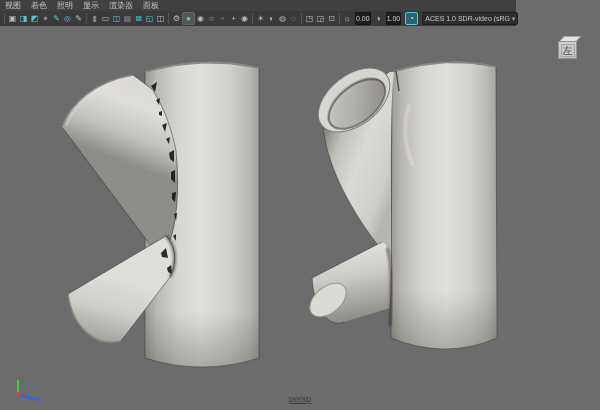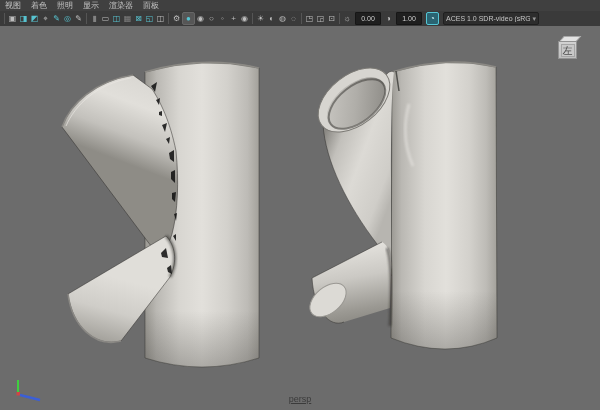--- a/index.html
+++ b/index.html
@@ -1,18 +1,18 @@
 <!DOCTYPE html>
 <html><head>
 <meta charset="utf-8">
 <style>
   html,body{margin:0;padding:0;width:600px;height:410px;overflow:hidden;
     font-family:"Liberation Sans","DejaVu Sans",sans-serif;background:#6c6c6c;}
   
-  .topbar{position:absolute;left:0;top:0;width:600px;height:26px;background:#3d3d3d;
+  .topbar{position:absolute;left:0;top:0;width:516px;height:26px;background:#3d3d3d;
     border-bottom:1px solid #2a2a2a;box-sizing:border-box;}
   .menu-row{height:11px;display:flex;align-items:center;background:#404040;}
   .menu-item{font-size:8px;line-height:11px;color:#c3c3c3;padding:0 5px;cursor:default;}
   .tool-row{height:15px;display:flex;align-items:center;padding-left:2px;background:#3a3a3a;}
   #tool-groups{display:flex;align-items:center;}
   .tb-sep{width:1px;height:11px;background:#555;margin:0 2px;flex:none;}
   .tb-icon{width:11px;height:13px;flex:none;font-size:8px;line-height:13px;text-align:center;
     color:#bdbdbd;cursor:default;border-radius:2px;}
   .tb-icon.hl{background:#565656;border:1px solid #666;width:11px;height:11px;line-height:11px;}
   .tb-icon.dim{color:#828282;}

